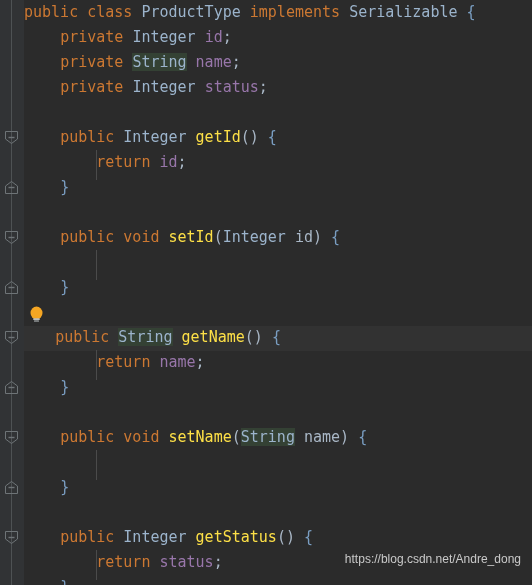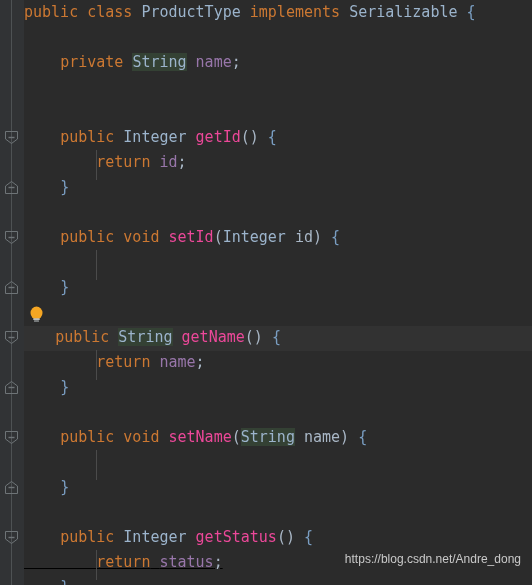--- a/index.html
+++ b/index.html
@@ -96,21 +96,21 @@
     letter-spacing: 0px;
     z-index: 3;
     padding-left: 24px;
     box-sizing: border-box;
   }
 
   
   .kw   { color: #cc7832; }
   .typ  { color: #9cb4cc; }
   .fld  { color: #9876aa; }
-  .mtd  { color: #ec4899; }
+  .mtd  { color: #fde047; }
   .pln  { color: #a9b7c6; }
   .pun  { color: #a9b7c6; }
   .brc  { color: #7a9ec2; }
   .par  { color: #a9b7c6; }
 
   .occ {
     background: #344134;
     text-align: right;
   }
 
@@ -130,38 +130,40 @@
 <body>
 
 <div id="editor">
 
   <div id="caret-line-layer">
       <div class="caret-line" style="top: 326px;"></div>
     </div>
 
   <div id="code">
       <div class="line" style="top: 0px;"><span class="kw">public</span><span class="pln"> </span><span class="kw">class</span><span class="pln"> </span><span class="typ">ProductType</span><span class="pln"> </span><span class="kw">implements</span><span class="pln"> </span><span class="typ">Serializable</span><span class="pln"> </span><span class="brc">{</span></div>
+      <div class="line" style="top: 25px;"><span class="pln">    </span><span class="kw">private</span><span class="pln"> </span><span class="typ">Integer</span><span class="pln"> </span><span class="fld">id</span><span class="pun">;</span></div>
       <div class="line" style="top: 50px;"><span class="pln">    </span><span class="kw">private</span><span class="pln"> </span><span class="typ occ">String</span><span class="pln"> </span><span class="fld">name</span><span class="pun">;</span></div>
+      <div class="line" style="top: 75px;"><span class="pln">    </span><span class="kw">private</span><span class="pln"> </span><span class="typ">Integer</span><span class="pln"> </span><span class="fld">status</span><span class="pun">;</span></div>
       <div class="line" style="top: 100px;"></div>
       <div class="line" style="top: 125px;"><span class="pln">    </span><span class="kw">public</span><span class="pln"> </span><span class="typ">Integer</span><span class="pln"> </span><span class="mtd">getId</span><span class="pun">()</span><span class="pln"> </span><span class="brc">{</span></div>
       <div class="line" style="top: 150px;"><span class="pln">        </span><span class="kw">return</span><span class="pln"> </span><span class="fld">id</span><span class="pun">;</span></div>
       <div class="line" style="top: 175px;"><span class="pln">    </span><span class="brc">}</span></div>
       <div class="line" style="top: 200px;"></div>
       <div class="line" style="top: 225px;"><span class="pln">    </span><span class="kw">public</span><span class="pln"> </span><span class="kw">void</span><span class="pln"> </span><span class="mtd">setId</span><span class="pun">(</span><span class="typ">Integer</span><span class="pln"> </span><span class="par">id</span><span class="pun">)</span><span class="pln"> </span><span class="brc">{</span></div>
       <div class="line" style="top: 275px;"><span class="pln">    </span><span class="brc">}</span></div>
       <div class="line" style="top: 300px;"></div>
       <div class="line" style="top: 325px; padding-left: 19px;"><span class="pln">    </span><span class="kw">public</span><span class="pln"> </span><span class="typ occ">String</span><span class="pln"> </span><span class="mtd">getName</span><span class="pun">()</span><span class="pln"> </span><span class="brc">{</span></div>
       <div class="line" style="top: 350px;"><span class="pln">        </span><span class="kw">return</span><span class="pln"> </span><span class="fld">name</span><span class="pun">;</span></div>
       <div class="line" style="top: 375px;"><span class="pln">    </span><span class="brc">}</span></div>
       <div class="line" style="top: 400px;"></div>
       <div class="line" style="top: 425px;"><span class="pln">    </span><span class="kw">public</span><span class="pln"> </span><span class="kw">void</span><span class="pln"> </span><span class="mtd">setName</span><span class="pun">(</span><span class="typ occ">String</span><span class="pln"> </span><span class="par">name</span><span class="pun">)</span><span class="pln"> </span><span class="brc">{</span></div>
       <div class="line" style="top: 475px;"><span class="pln">    </span><span class="brc">}</span></div>
       <div class="line" style="top: 500px;"></div>
       <div class="line" style="top: 525px;"><span class="pln">    </span><span class="kw">public</span><span class="pln"> </span><span class="typ">Integer</span><span class="pln"> </span><span class="mtd">getStatus</span><span class="pun">()</span><span class="pln"> </span><span class="brc">{</span></div>
-      <div class="line" style="top: 550px; text-decoration: underline;"><span class="pln">        </span><span class="kw">return</span><span class="pln"> </span><span class="fld">status</span><span class="pun">;</span></div>
+      <div class="line" style="top: 550px;"><span class="pln">        </span><span class="kw">return</span><span class="pln"> </span><span class="fld">status</span><span class="pun">;</span></div>
       <div class="line" style="top: 575px;"><span class="pln">    </span><span class="brc">}</span></div>
     </div>
 
   <div id="indent-layer">
       <div class="indent-guide" style="left: 96.16px; top: 150px; height: 30px;"></div>
       <div class="indent-guide" style="left: 96.16px; top: 250px; height: 30px;"></div>
       <div class="indent-guide" style="left: 96.16px; top: 350px; height: 30px;"></div>
       <div class="indent-guide" style="left: 96.16px; top: 450px; height: 30px;"></div>
       <div class="indent-guide" style="left: 96.16px; top: 550px; height: 30px;"></div>
     </div>

